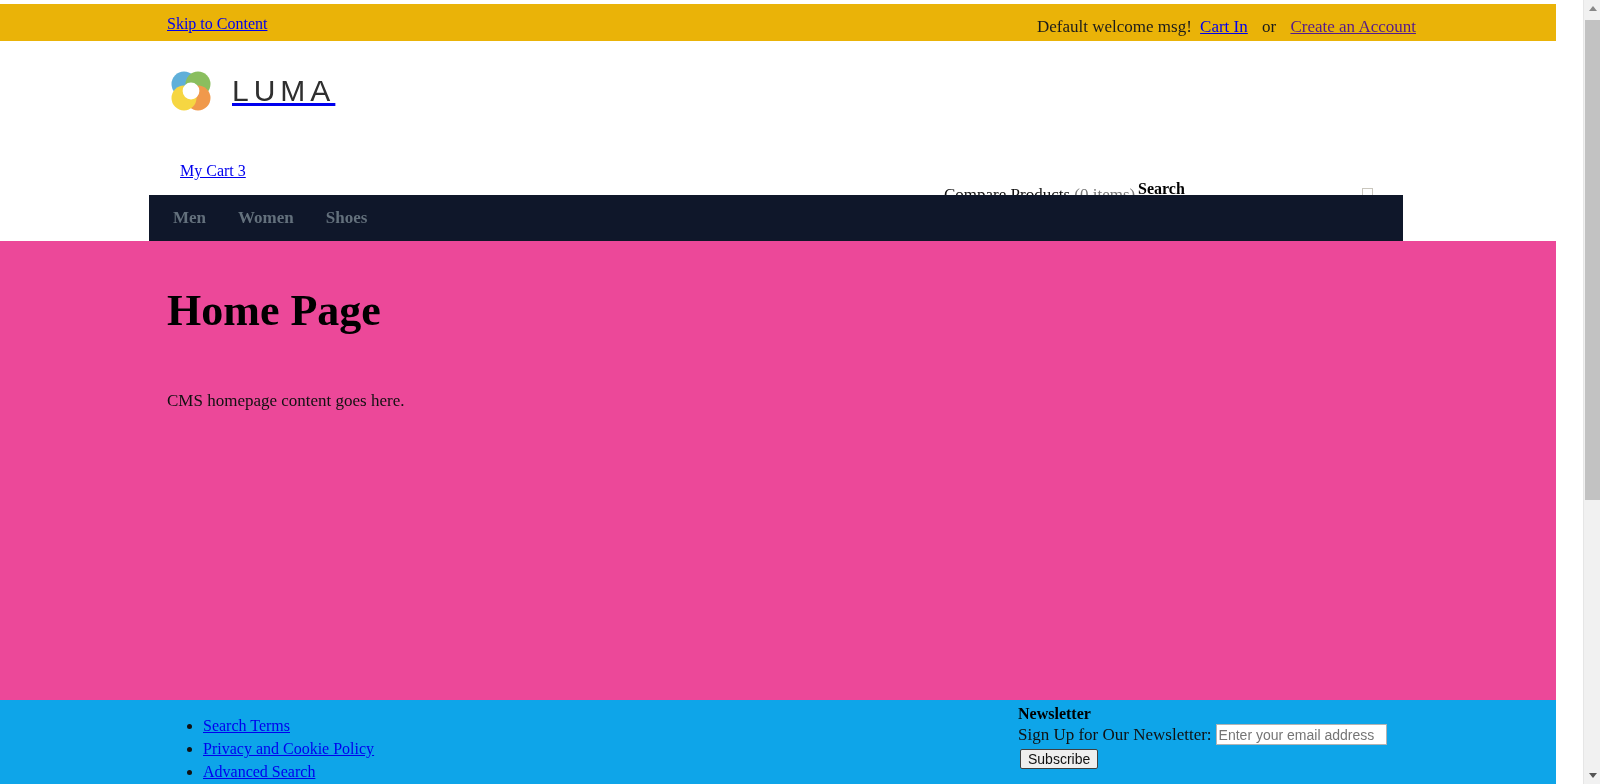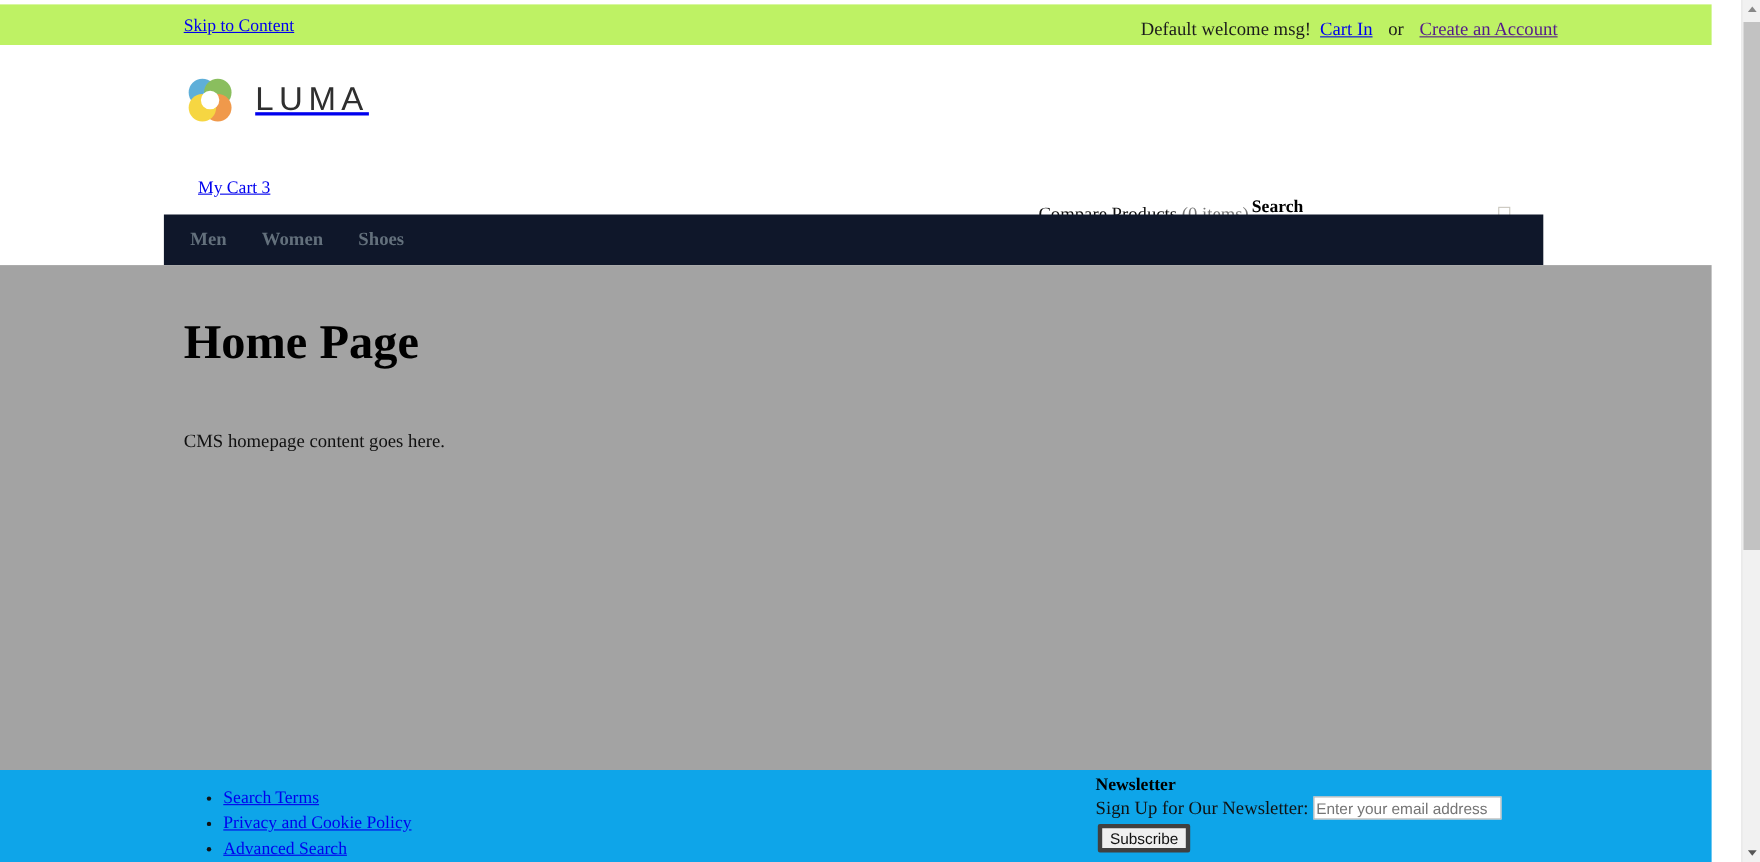--- a/index.html
+++ b/index.html
@@ -26,21 +26,21 @@
     color: #551a8b;
   }
 
   
   .top-panel {
     position: absolute;
     left: 0;
     top: 4px;
     width: 1556px;
     height: 37px;
-    background: #bef264;
+    background: #eab308;
   }
   .skip-to-content {
     position: absolute;
     left: 167px;
     top: 11px;
     font-size: 16px;
   }
   .panel-right {
     position: absolute;
     right: 136px;
@@ -183,21 +183,21 @@
     padding: 0 6px;
   }
 
   
   .main-area {
     position: absolute;
     left: 0;
     top: 241px;
     width: 1556px;
     height: 459px;
-    background: #a3a3a3;
+    background: #ec4899;
   }
   .page-title {
     position: absolute;
     left: 167px;
     top: 45px;
     margin: 0;
     font-family: "Liberation Serif", "DejaVu Serif", serif;
     font-size: 44px;
     font-weight: bold;
     color: #000000;
@@ -233,21 +233,21 @@
     font-size: 16px;
     line-height: 23px;
     color: #111111;
   }
   .footer-links a {
     font-size: 16px;
   }
 
   .newsletter {
     position: absolute;
-    left: 996px;
+    left: 1018px;
     top: 4px;
   }
   .newsletter-title {
     font-weight: bold;
     font-size: 16px;
     color: #000000;
     line-height: 19px;
   }
   .newsletter-row {
     display: flex;
@@ -274,21 +274,21 @@
   .newsletter-input::placeholder {
     color: #757575;
     opacity: 1;
   }
   .subscribe-btn {
     margin-top: 4px;
     margin-left: 2px;
     font-family: "Liberation Sans", "DejaVu Sans", sans-serif;
     font-size: 14px;
     padding: 1px 7px;
-    border: 4px solid #404040;
+    border: 1px solid #404040;
     border-radius: 2px;
     background: #efefef;
     color: #111111;
     cursor: pointer;
   }
 
   
   .scrollbar {
     position: absolute;
     right: 0;

